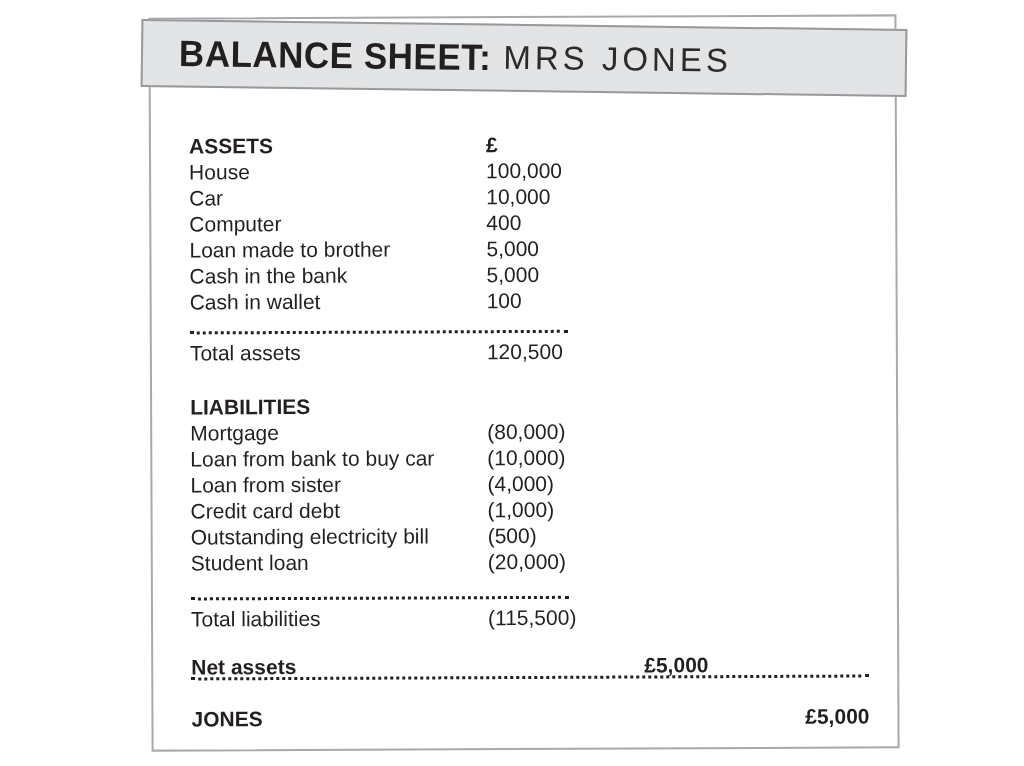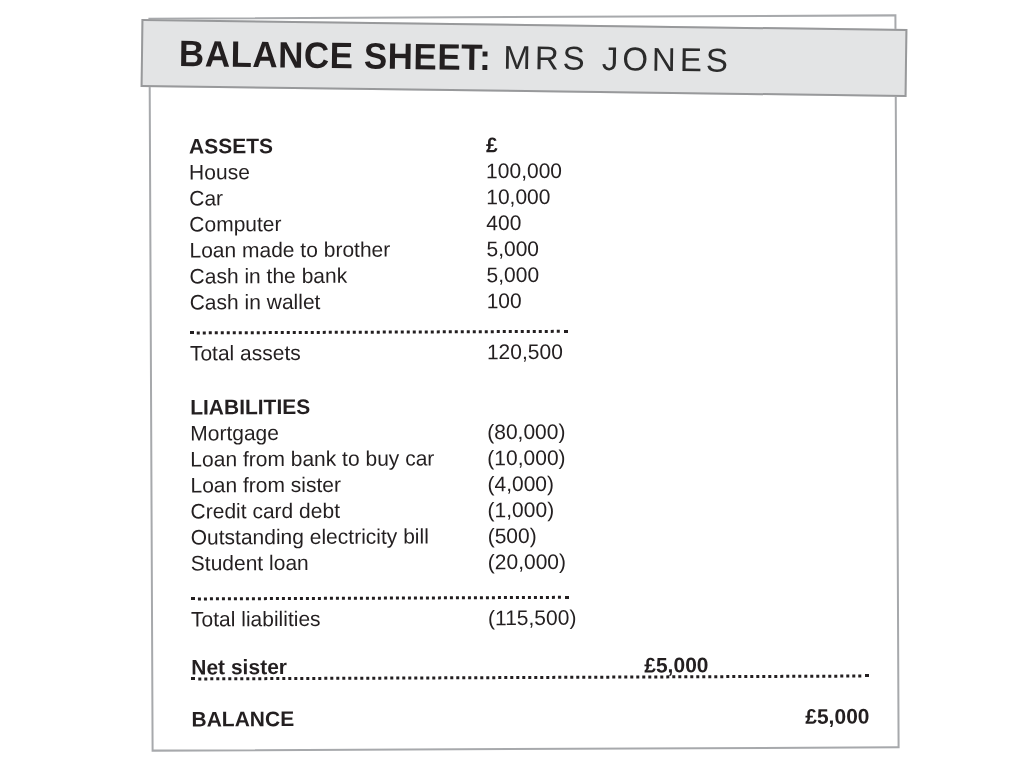--- a/index.html
+++ b/index.html
@@ -156,26 +156,26 @@
     </div>
 
     <div class="dotted-sep sep-liab"></div>
 
     <div class="row total-row">
       <span class="lbl">Total liabilities</span>
       <span class="val">(115,500)</span>
     </div>
 
     <div class="net-row">
-      <span class="bold">Net sister</span>
+      <span class="bold">Net assets</span>
       <span class="net-val bold">£5,000</span>
     </div>
 
     <div class="equity-row">
-      <span class="bold">BALANCE</span>
+      <span class="bold">JONES</span>
       <span class="bold">£5,000</span>
     </div>
 
   </div>
 </div>
 
 <div class="banner">
   <span class="title-strong">BALANCE SHEET:</span>
   <span class="title-name">MRS JONES</span>
 </div>

